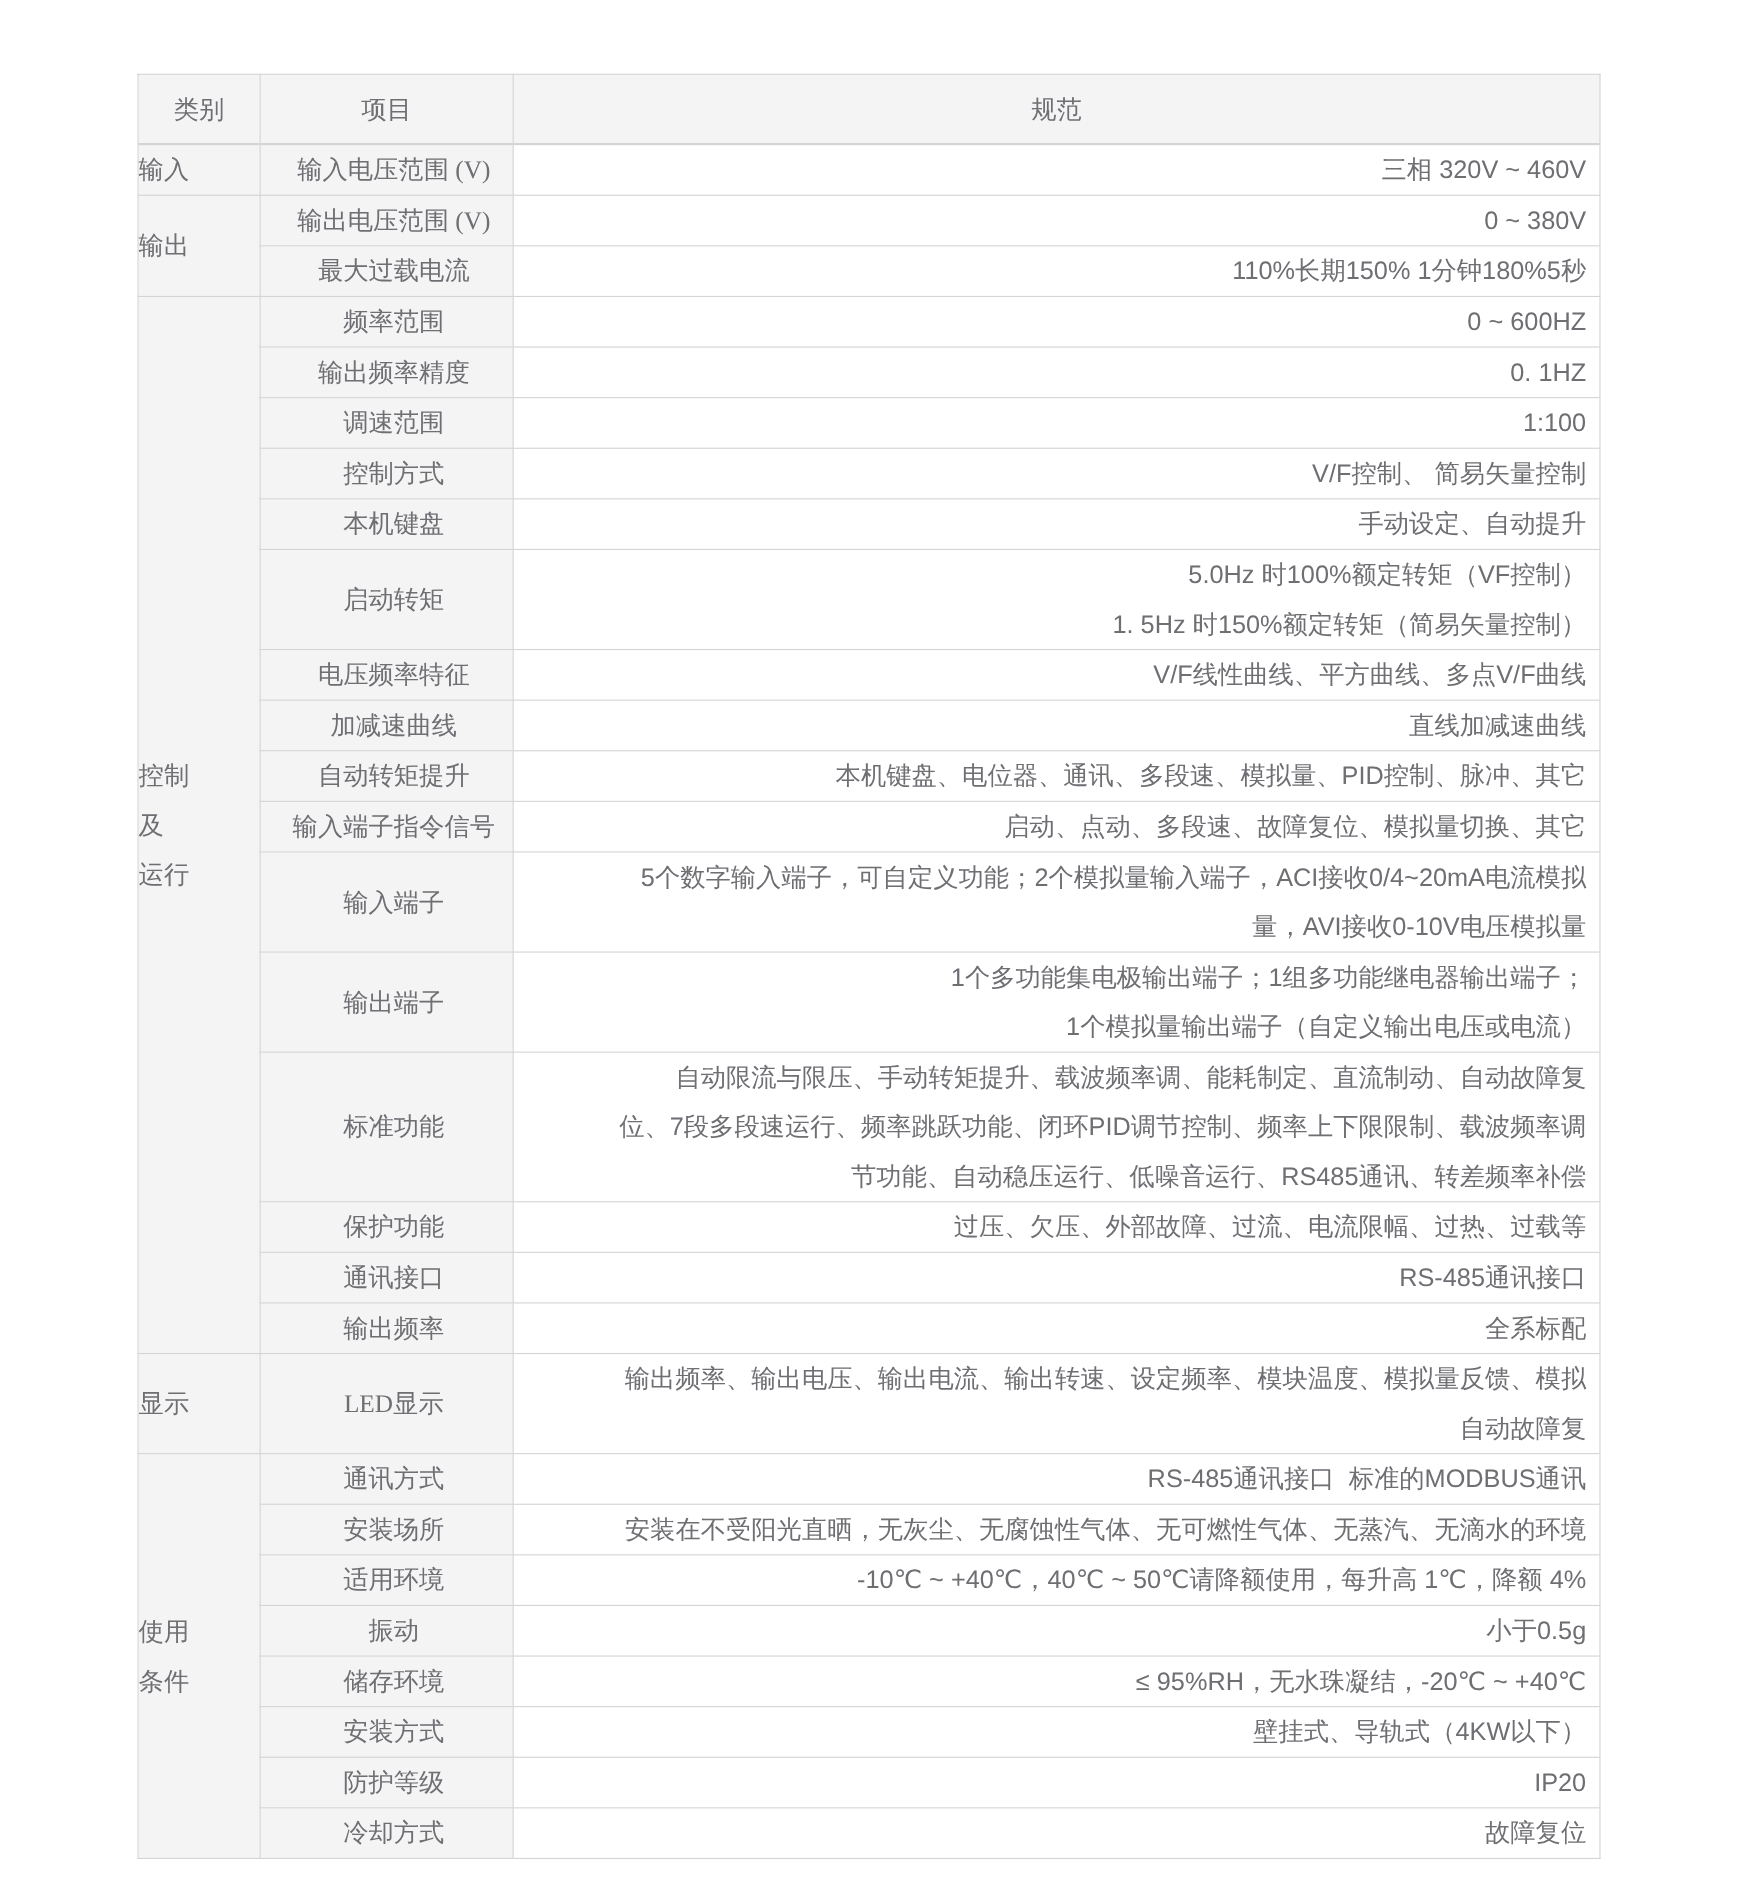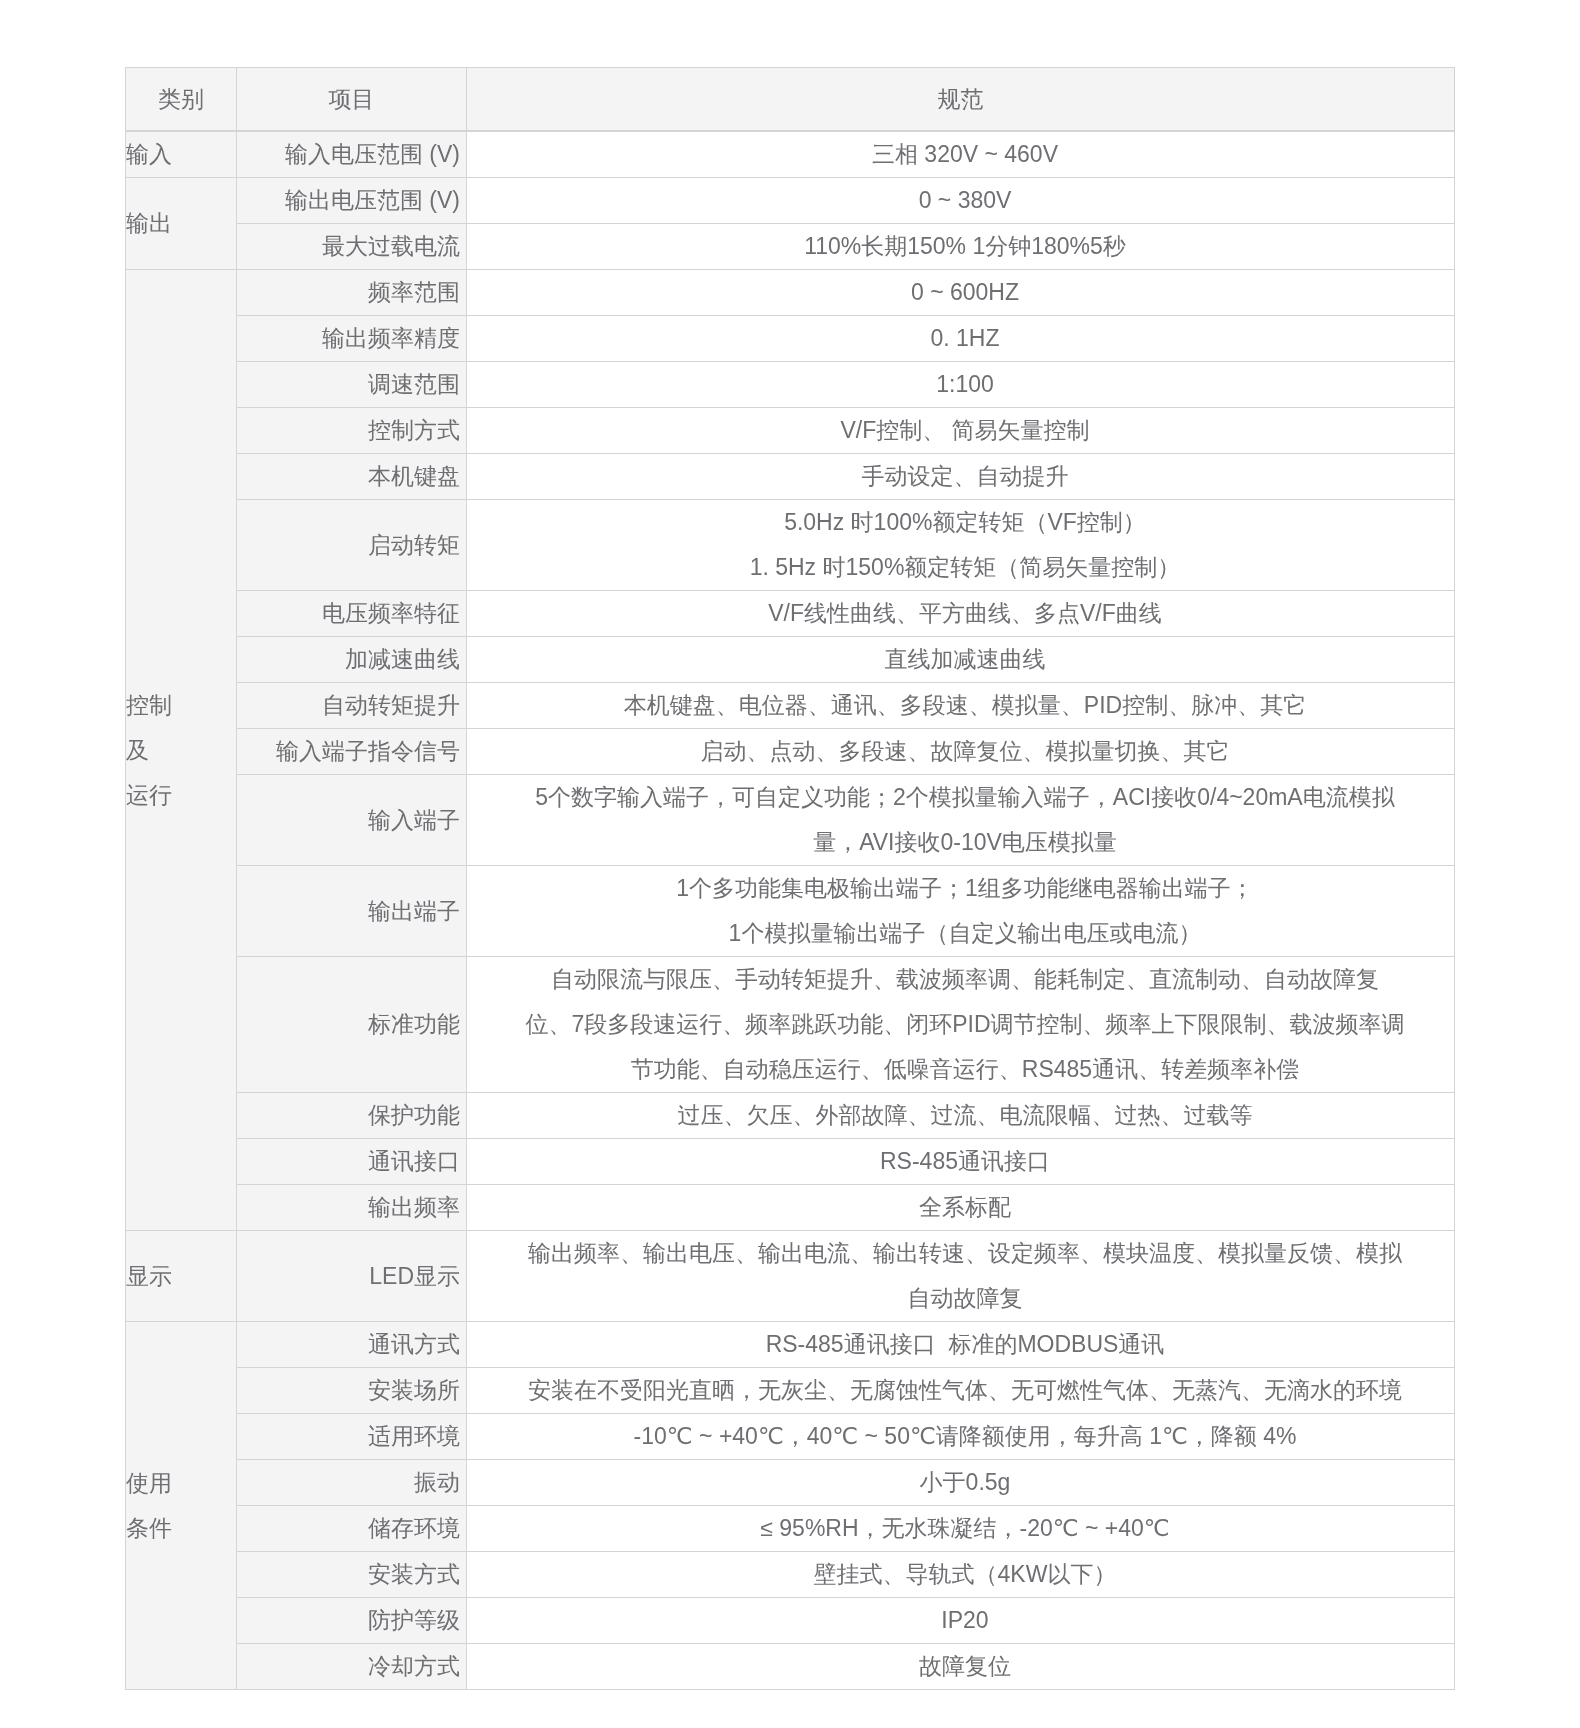--- a/index.html
+++ b/index.html
@@ -23,22 +23,22 @@
   col.c3{width:988px;}
   th,td{border:1px solid var(--border);font-weight:normal;}
   thead th{
     height:60px;background:var(--header-bg);
     font-size:23px;text-align:center;
     border-bottom:2px solid var(--border);
     font-family:Liberation Serif, serif;
   }
   td{font-size:23px;vertical-align:middle;background:var(--spec-bg);}
   td.cat{background:var(--label-bg);text-align:left;padding:0;}
-  td.item{background:var(--label-bg);text-align:right;padding:0 6px 0 19px;}
-  td.spec{background:var(--spec-bg);text-align:center;padding:0 12px 0 21px;}
+  td.item{background:var(--label-bg);text-align:center;padding:0 6px 0 19px;font-family:Liberation Serif, serif;}
+  td.spec{background:var(--spec-bg);text-align:right;padding:0 12px 0 21px;}
   .line{line-height:45px;white-space:pre;}
   td.item .line{white-space:normal;}
 </style>
 </head>
 <body>
 
 <div class="table-wrap">
   <table>
     <colgroup>
       <col class="c1">

